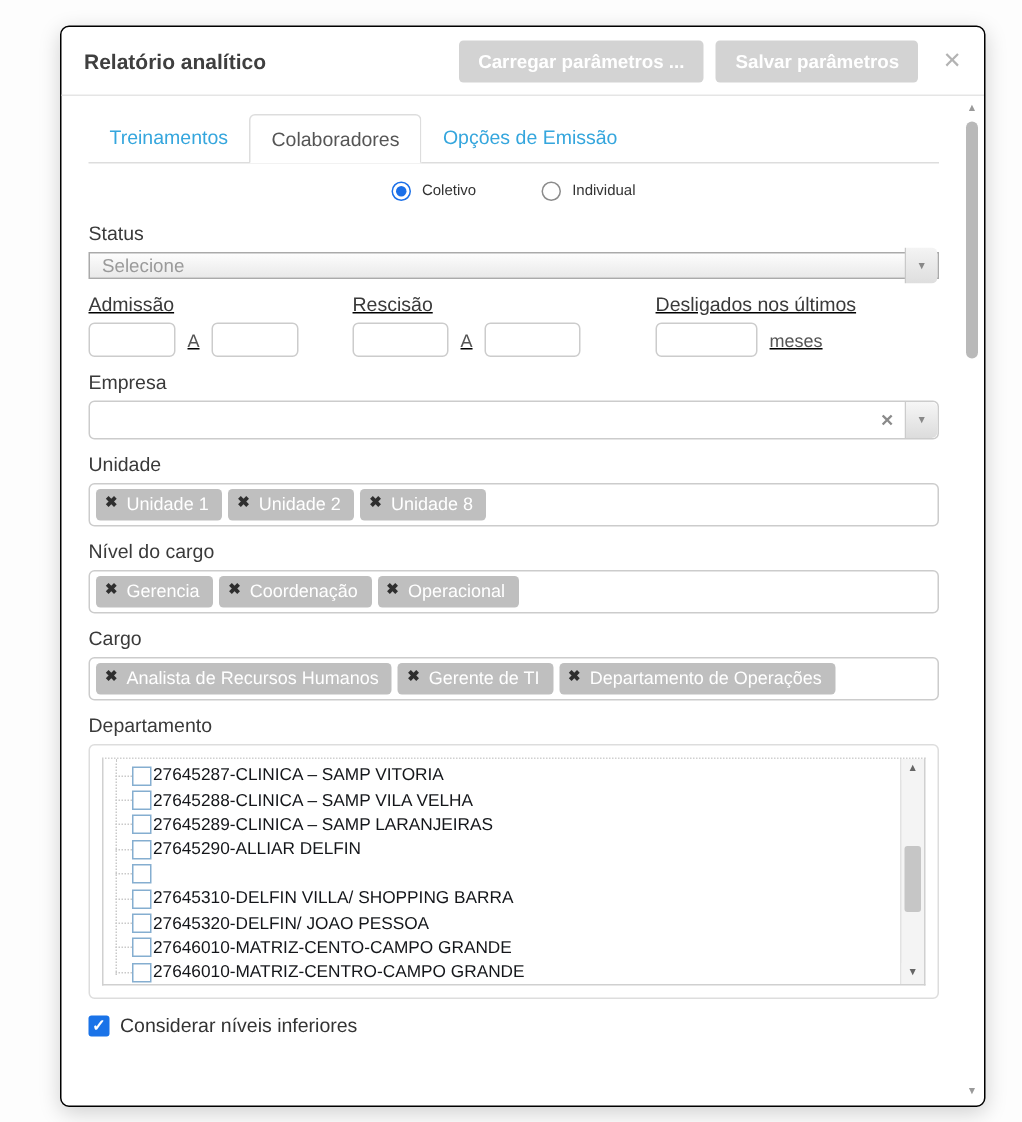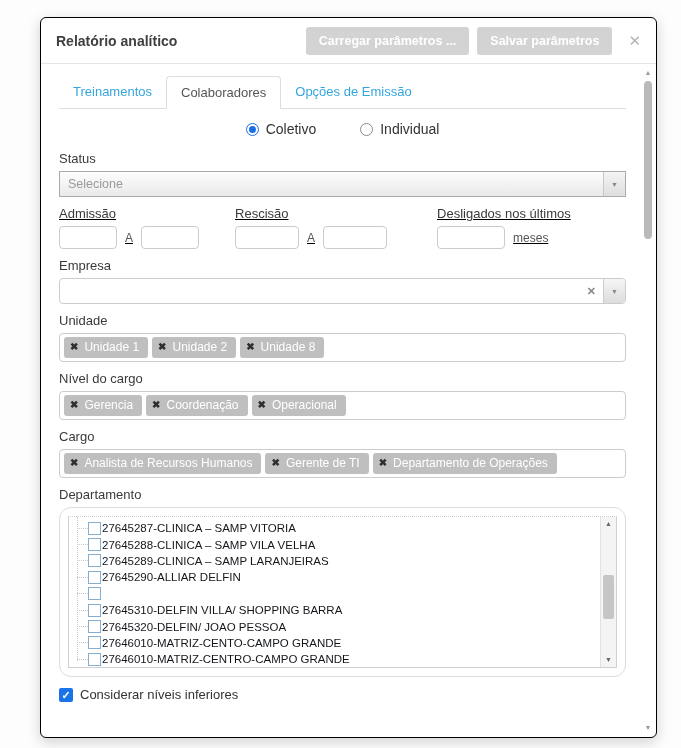--- a/index.html
+++ b/index.html
@@ -27,30 +27,30 @@
   .vscroll .arr.up { top:0; }
   .vscroll .arr.down { bottom:0; }
   .vscroll .thumb { position:absolute; left:1px; top:13px; width:8px; height:158px; background:#b9b9b9; border-radius:4px; }
 
   
   .tabs { display:flex; border-bottom:1px solid #ddd; margin-bottom:12px; }
   .tab { font-size:13px; padding:8px 14px; color:#35a6dd; cursor:pointer; margin-bottom:-1px; }
   .tab.active { color:#555; background:#fff; border:1px solid #ddd; border-bottom:1px solid #fff; border-radius:4px 4px 0 0; }
 
   
-  .radio-row { display:flex; justify-content:center; gap:44px; margin:4px 0 14px; font-size:14px; color:#333; }
+  .radio-row { display:flex; justify-content:center; gap:44px; margin:4px 0 14px; font-size:10px; color:#333; }
   .radio-item { display:flex; align-items:center; gap:7px; cursor:pointer; }
   .radio-circle { width:13px; height:13px; border-radius:50%; border:1px solid #8b8b8b; background:#fff; position:relative; }
   .radio-circle.sel { border:1px solid #1a6fe8; }
   .radio-circle.sel::after { content:""; position:absolute; left:2px; top:2px; width:7px; height:7px; border-radius:50%; background:#1a6fe8; }
 
   .field-label { font-size:13px; color:#3a3a3a; margin:9px 0 5px; }
 
   
-  .sel2 { position:relative; height:26px; border:1px solid #aaa; border-radius:0; background:linear-gradient(to bottom,#fdfdfd 0%,#e9e9e9 100%); display:flex; align-items:center; cursor:pointer; }
+  .sel2 { position:relative; height:18px; border:1px solid #aaa; border-radius:0; background:linear-gradient(to bottom,#fdfdfd 0%,#e9e9e9 100%); display:flex; align-items:center; cursor:pointer; }
   .sel2 .sel2-text { flex:1; padding-left:8px; font-size:12.5px; color:#9a9a9a; }
   .sel2 .sel2-arrow { width:22px; height:24px; display:flex; align-items:center; justify-content:center; font-size:7px; color:#888; border-left:1px solid #c9c9c9; border-radius:0 4px 4px 0; background:linear-gradient(to bottom,#f4f4f4,#dedede); }
 
   
   .dates-row { display:flex;text-decoration:underline; }
   .date-col { }
   .date-inputs { display:flex; align-items:center; gap:8px; }
   .mini-input { width:58px; height:23px; border:1px solid #ccc; border-radius:4px; background:#fff; font-size:12px; padding:0 5px; font-family:inherit; }
   .sep-a, .suffix { font-size:12px; color:#555; }
   .col-resc { margin-left:36px; }
@@ -63,21 +63,21 @@
   .combo .combo-input { flex:1; border:none; outline:none; height:22px; padding:0 6px; font-size:12px; font-family:inherit; background:transparent; }
   .combo .combo-clear { color:#8a8a8a; font-size:11px; font-weight:700; padding:0 7px; cursor:pointer; }
   .combo .combo-arrow { width:22px; height:24px; display:flex; align-items:center; justify-content:center; font-size:7px; color:#888; border-left:1px solid #ccc; border-radius:0 4px 4px 0; background:linear-gradient(to bottom,#f6f6f6,#dcdcdc); cursor:pointer; }
 
   
   .tagbox { min-height:29px; border:1px solid #ccc; border-radius:4px; background:#fff; padding:3px 4px; display:flex; align-items:center; flex-wrap:wrap; gap:4px; }
   .tag { display:inline-flex; align-items:center; background:#bfbfbf; color:#fff; font-size:12px; border-radius:3px; padding:3px 9px 3px 6px; line-height:1.2; white-space:nowrap; }
   .tag-x { color:#2e2e2e; font-weight:700; font-size:10px; margin-right:6px; cursor:pointer; }
 
   
-  .dept-outer { border:1px solid #ddd; border-radius:12px; padding:8px; background:#fff; }
+  .dept-outer { border:1px solid #ddd; border-radius:4px; padding:8px; background:#fff; }
   .dept-list { position:relative; height:152px; border:1px solid #d0d0d0; background:#fff; overflow:hidden; padding:3px 0 0 8px; border-top-style:dotted; }
   .tree-vline { position:absolute; left:8px; top:0; bottom:6px; border-left:1px dotted #c9c9c9; }
   .tree-row { display:flex; align-items:center; height:16.4px; position:relative; }
   .tree-conn { width:11px; border-bottom:1px dotted #c9c9c9; height:1px; }
   .tree-cb { width:13px; height:13px; border:1px solid #85aed0; background:#fff; flex:0 0 13px; }
   .tree-label { font-size:11.5px; color:#14161a; margin-left:1px; white-space:nowrap; letter-spacing:0; }
 
   
   .list-scroll { position:absolute; top:0; right:0; bottom:0; width:16px; background:#f4f4f4; border-left:1px solid #e2e2e2; }
   .list-scroll .arr { position:absolute; left:0; width:15px; height:14px; font-size:7px; color:#666; text-align:center; line-height:14px; background:#f4f4f4; }

